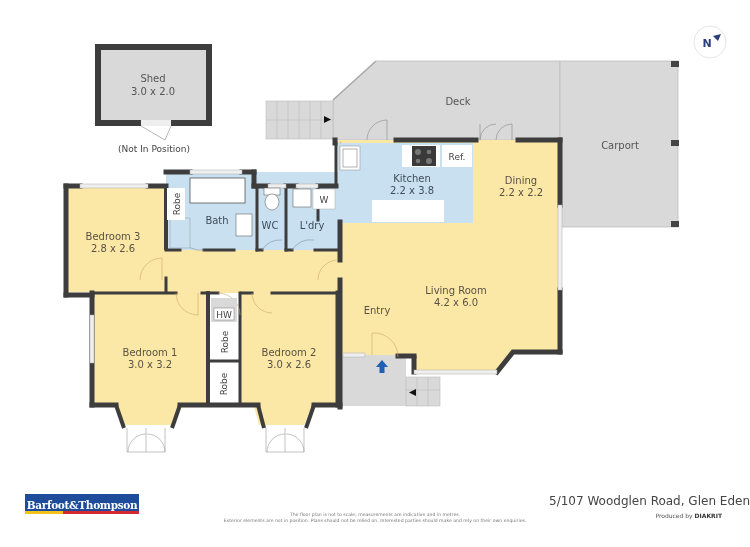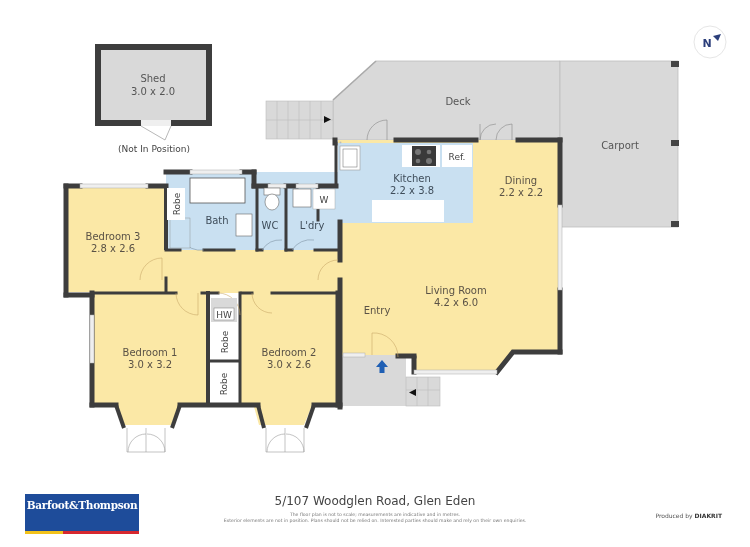--- a/index.html
+++ b/index.html
@@ -2,25 +2,25 @@
 <html><head>
 <meta charset="utf-8">
 <style>
   html, body { margin: 0; padding: 0; background: #ffffff; }
   body { width: 750px; height: 547px; position: relative; overflow: hidden; font-family: "DejaVu Sans", sans-serif; }
   #plan { position: absolute; left: 0; top: 0; width: 750px; height: 547px; }
   .room-label { font-family: "DejaVu Sans", sans-serif; font-size: 10px; fill: #5a5246; text-anchor: middle; }
   .room-label.blue { fill: #3f4d5a; }
   .room-label.grey { fill: #555; }
   .small-label { font-family: "DejaVu Sans", sans-serif; font-size: 9px; fill: #444; text-anchor: middle; }
-  .footer-title { position: absolute; left: 0; width: 750px; top: 494px; text-align: center; font-family: "DejaVu Sans", sans-serif; font-size: 12px; color: #444; }
+  .footer-title { position: absolute; left: 0; width: 750px; top: 494px; text-align: right; font-family: "DejaVu Sans", sans-serif; font-size: 12px; color: #444; }
   .footer-disc { position: absolute; left: 0; width: 750px; text-align: center; font-family: "DejaVu Sans", sans-serif; font-size: 4.6px; color: #777; }
   .disc1 { top: 512px; }
   .disc2 { top: 518px; }
-  .logo { position: absolute; left: 25px; top: 494px; width: 114px; height: 40px; background: #1e4c9a; }
+  .logo { position: absolute; left: 25px; top: 494px; width: 114px; height: 20px; background: #1e4c9a; }
   .logo-text { position: absolute; left: 0; right: 0; top: 5px; text-align: center; color: #fff; font-family: "DejaVu Serif", serif; font-size: 10.5px; font-weight: bold; letter-spacing: -0.3px; }
   .logo-bar-y { position: absolute; left: 0; bottom: 0; width: 38px; height: 3px; background: #f2c21b; }
   .logo-bar-r { position: absolute; left: 38px; bottom: 0; right: 0; height: 3px; background: #d7282f; }
   .produced { position: absolute; right: 28px; top: 512px; font-family: "DejaVu Sans", sans-serif; font-size: 6px; color: #555; }
   .produced b { color: #333; font-weight: bold; }
 </style>
 </head>
 <body>
 
 <svg id="plan" viewBox="0 0 750 547">

